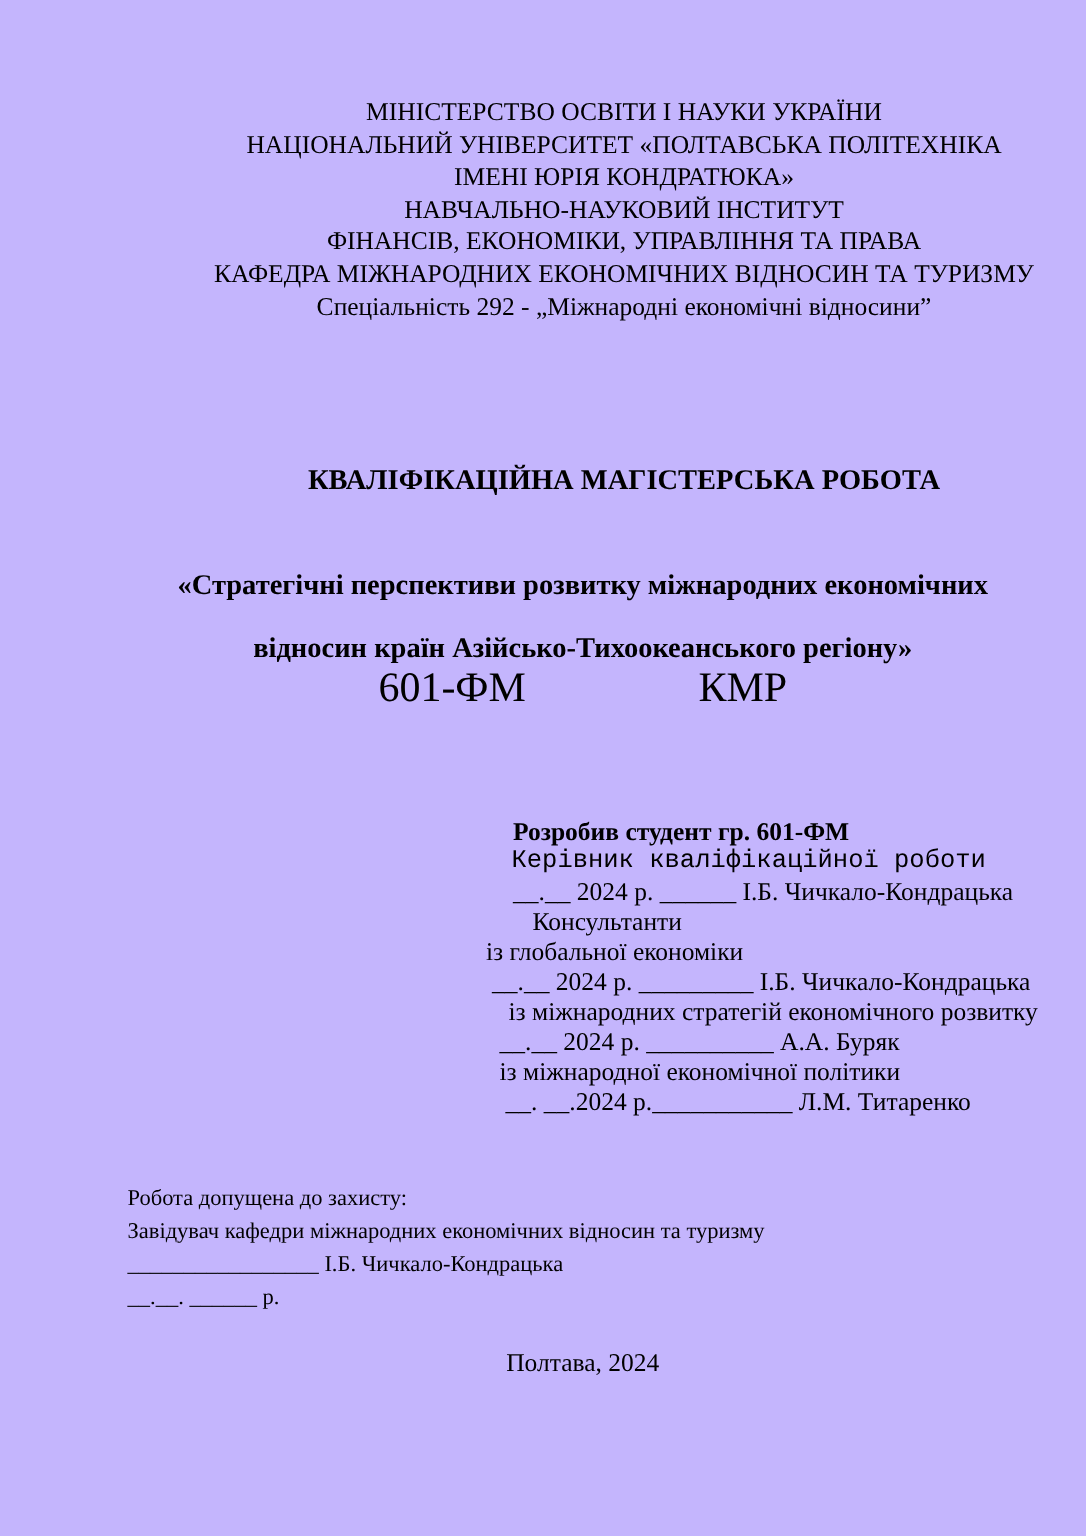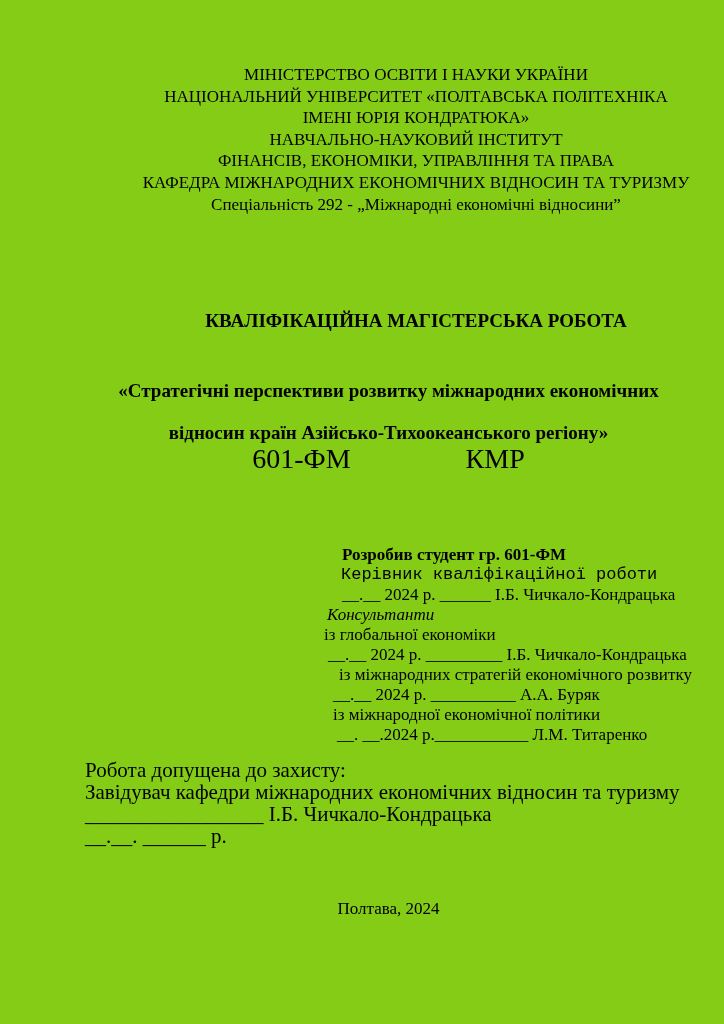--- a/index.html
+++ b/index.html
@@ -4,21 +4,21 @@
 <style>
   html, body {
     margin: 0;
     padding: 0;
     background: #ffffff;
   }
   .page {
     position: relative;
     width: 724px;
     height: 1024px;
-    background: #84cc16;
+    background: #c4b5fd;
     color: #000000;
     font-family: "Liberation Serif", "DejaVu Serif", serif;
     overflow: hidden;
   }
 
   
   .header-block {
     position: absolute;
     top: 64px;
     left: 140px;
@@ -78,35 +78,35 @@
     top: 545px;
     left: 322px;
     font-size: 17px;
     line-height: 20px;
     white-space: nowrap;
   }
   .sl-0  { margin-left: 20px; font-weight: bold; }
   .sl-1  { margin-left: 26px; }
   .sl-2  { margin-left: 19px; font-family: Liberation Mono, monospace; }
   .sl-3  { margin-left: 20px; }
-  .sl-4  { margin-left: 5px; font-style: italic; }
+  .sl-4  { margin-left: 33px; }
   .sl-5  { margin-left: 2px;  }
   .sl-6  { margin-left: 6px;  }
   .sl-7  { margin-left: 17px;  }
   .sl-8  { margin-left: 11px; }
   .sl-9  { margin-left: 11px; }
   .sl-10 { margin-left: 15px; }
 
   
   .admission-block {
     position: absolute;
-    top: 759px;
+    top: 788px;
     left: 85px;
     right: 32px;
-    font-size: 21px;
+    font-size: 15px;
     line-height: 22px;
     white-space: nowrap;
   }
 
   
   .footer-line {
     position: absolute;
     top: 898px;
     left: 85px;
     right: 32px;

